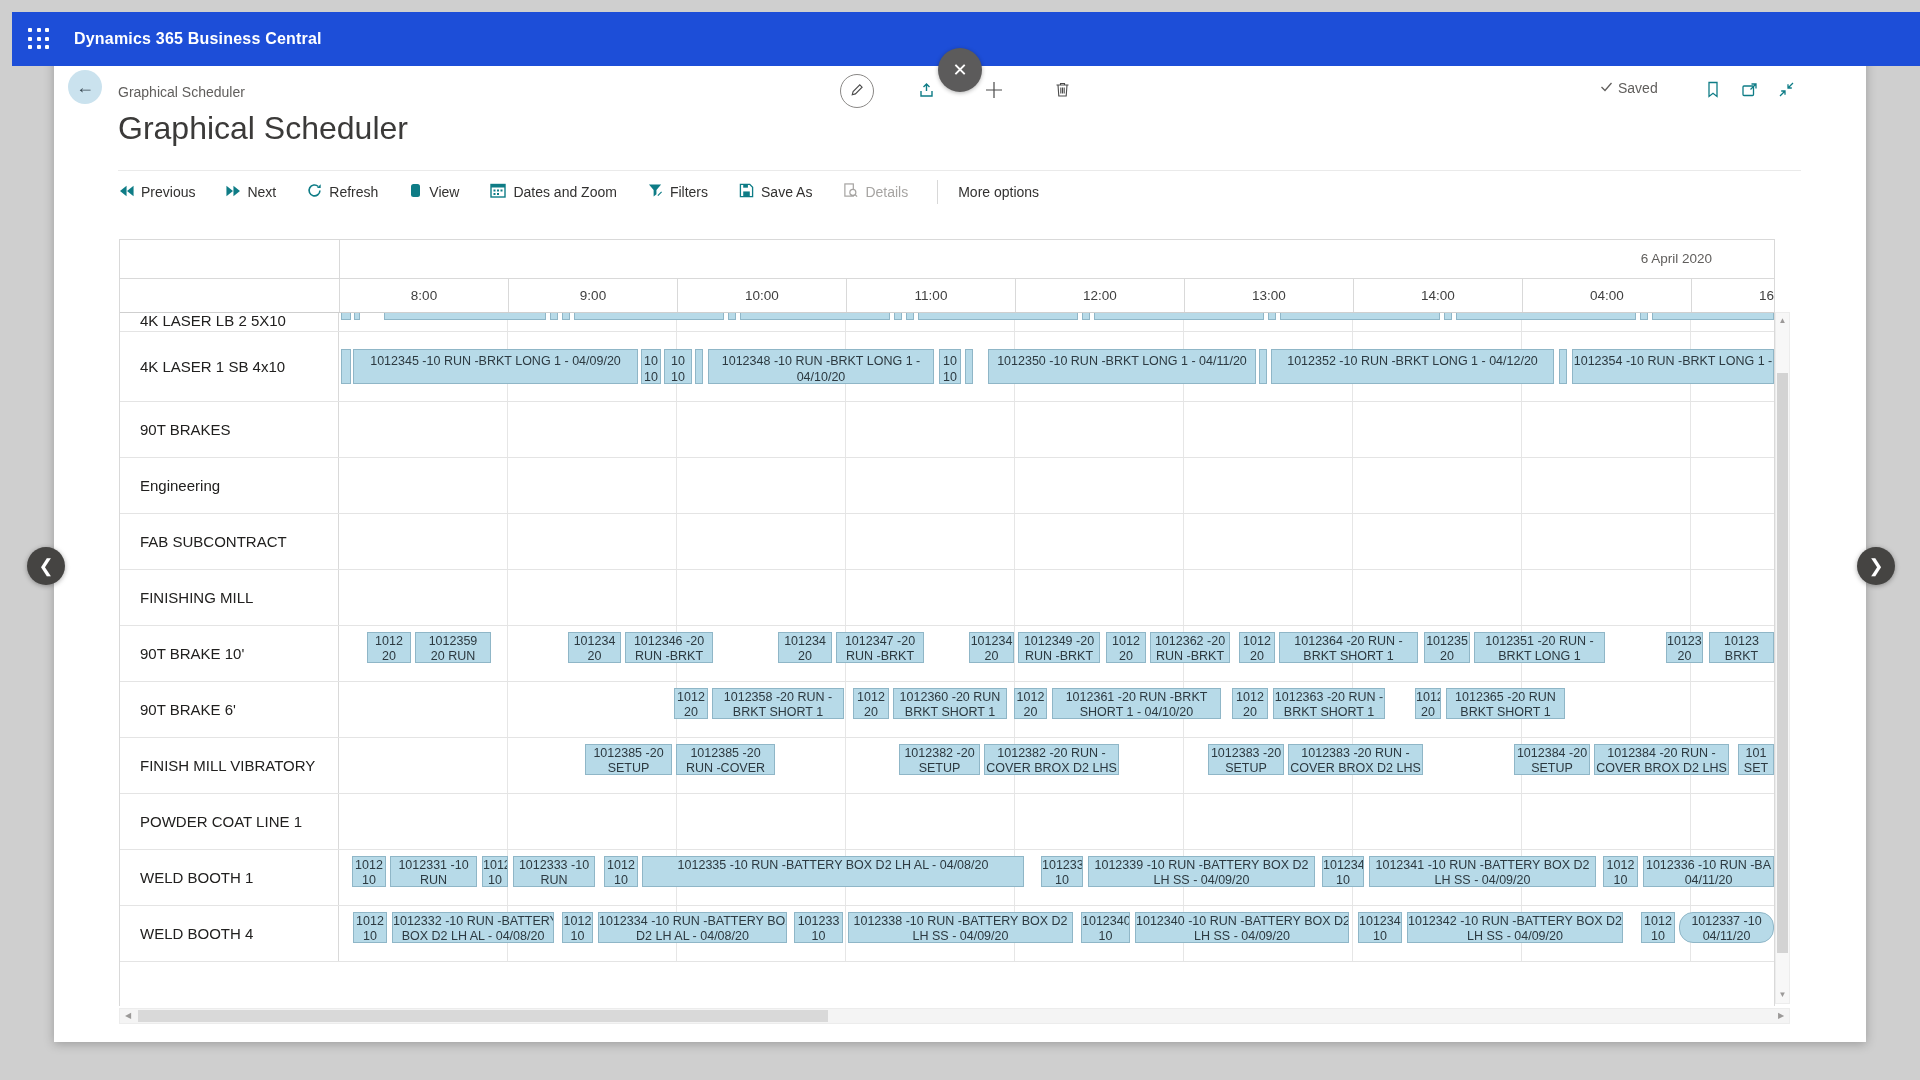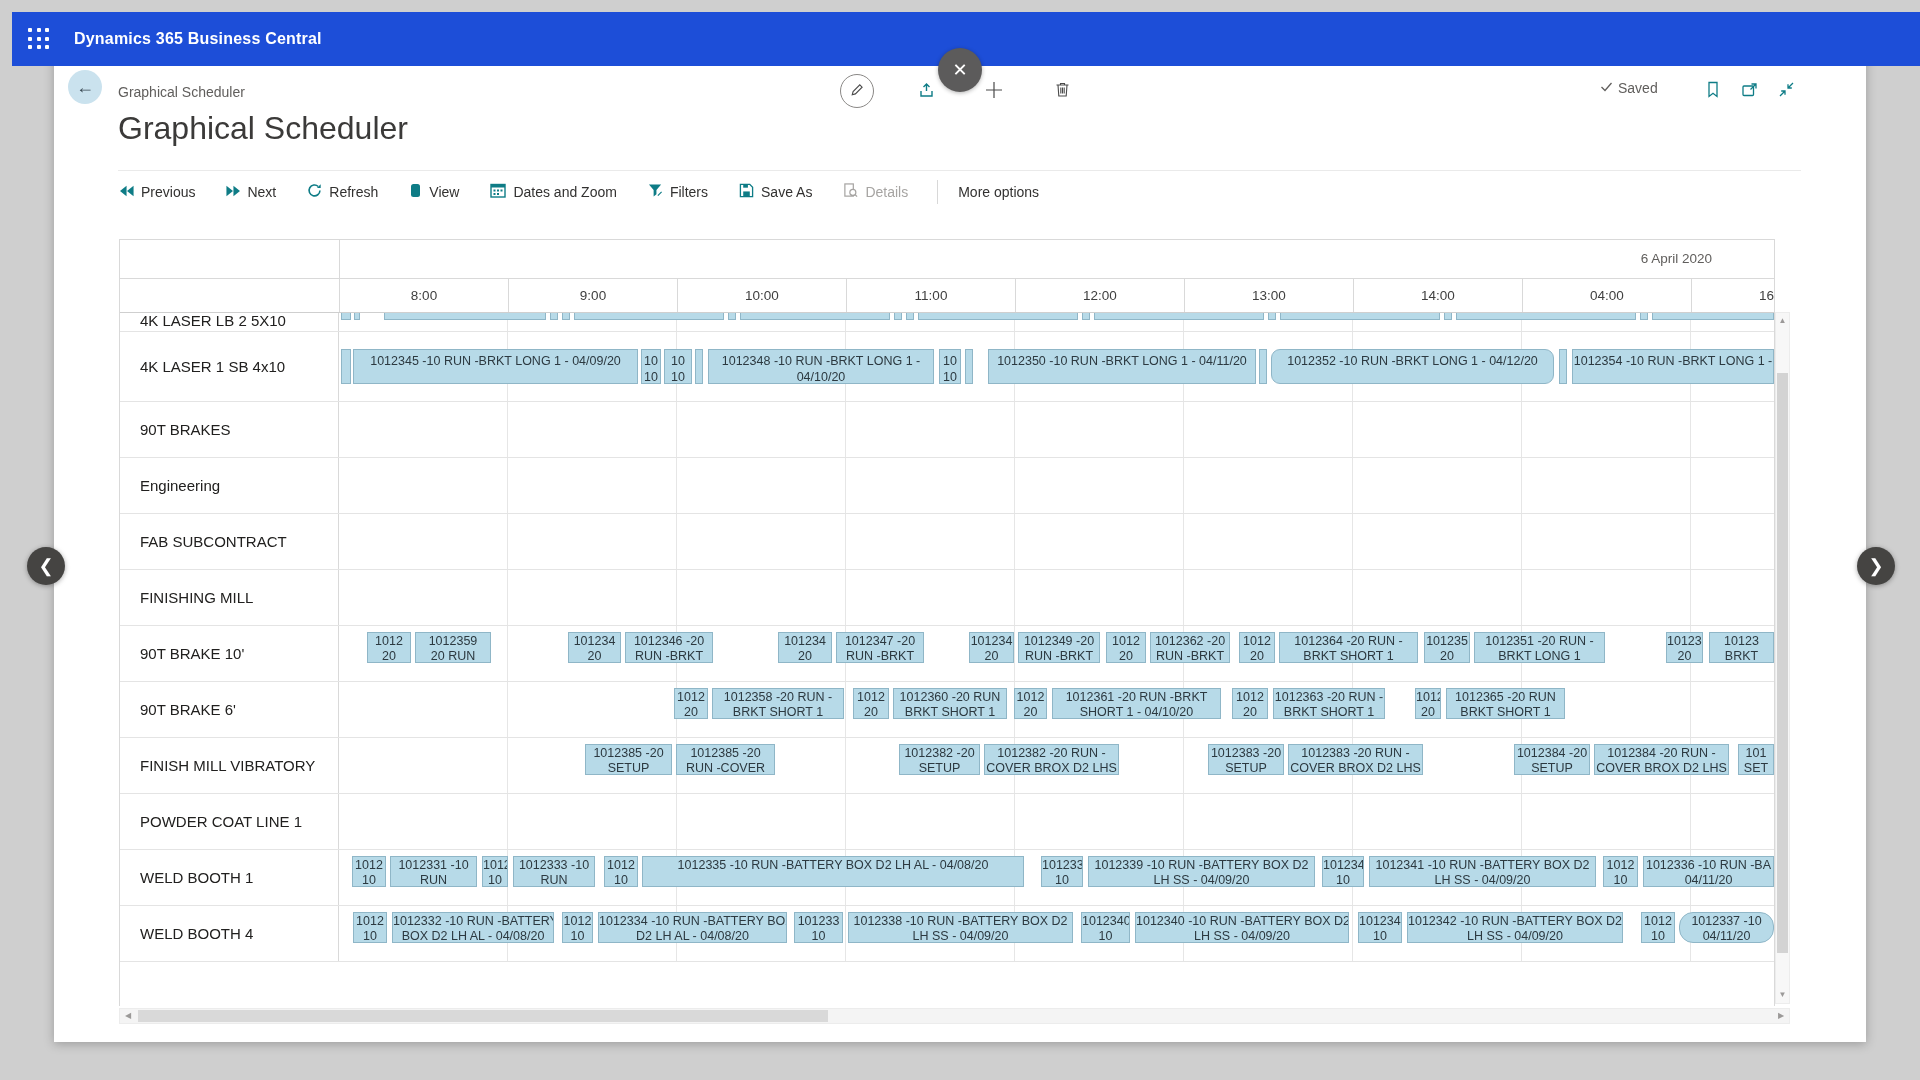--- a/index.html
+++ b/index.html
@@ -345,21 +345,21 @@
               </div>
               <div class="bar" style="left: 600px; width: 22px;">
                 <div>10</div>
                 <div>10</div>
               </div>
               <div class="bar" style="left: 626px; width: 8px;"></div>
               <div class="bar" style="left: 649px; width: 268px;">
                 <div>1012350 -10 RUN -BRKT LONG 1 - 04/11/20</div>
               </div>
               <div class="bar" style="left: 920px; width: 8px;"></div>
-              <div class="bar" style="left: 932px; width: 283px; border-radius: 9px;">
+              <div class="bar" style="left: 932px; width: 283px;">
                 <div>1012352 -10 RUN -BRKT LONG 1 - 04/12/20</div>
               </div>
               <div class="bar" style="left: 1220px; width: 8px;"></div>
               <div class="bar" style="left: 1233px; width: 202px;">
                 <div>1012354 -10 RUN -BRKT LONG 1 -</div>
               </div>
             </div>
           </div>
           <div class="g-row">
             <div class="g-label">

